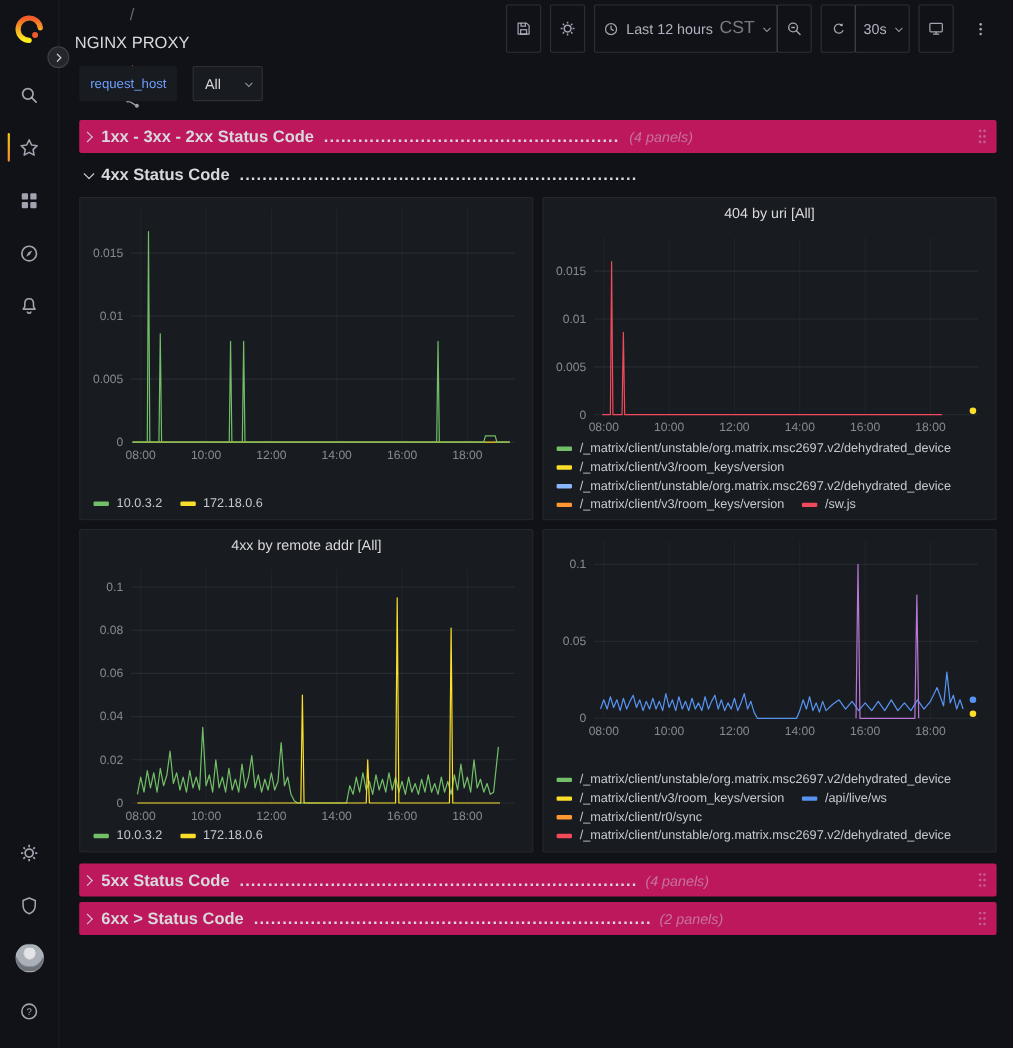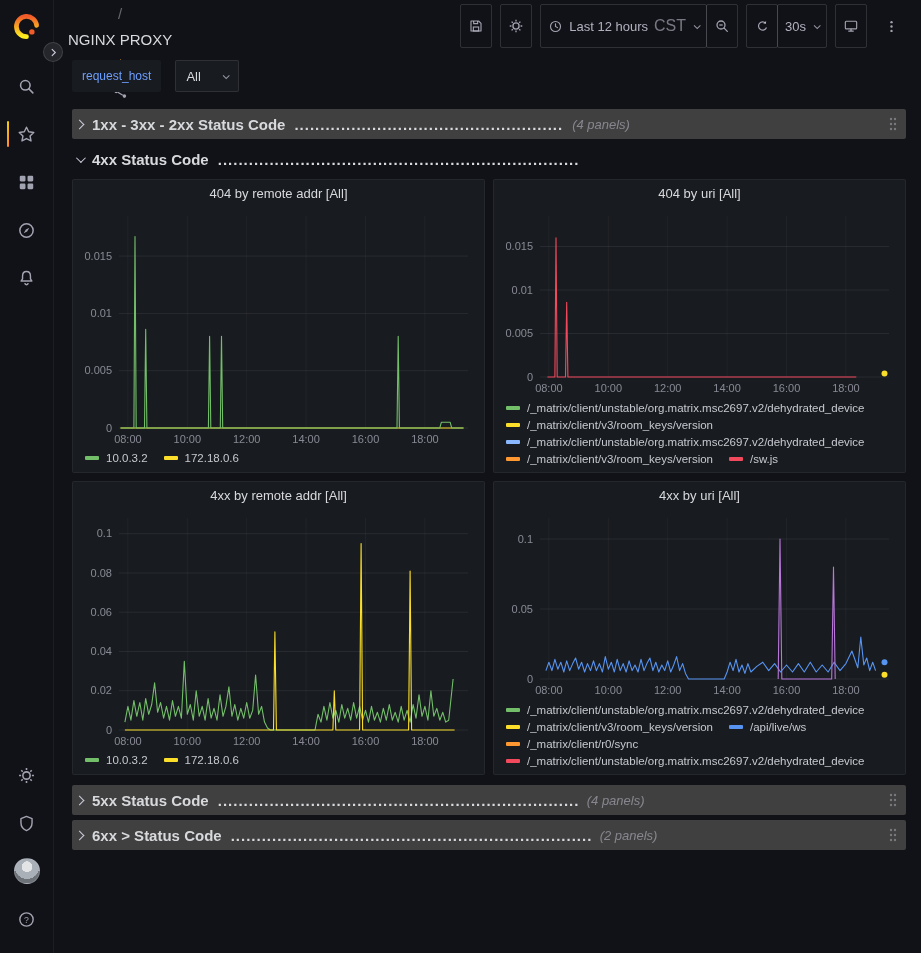--- a/index.html
+++ b/index.html
@@ -54,21 +54,21 @@
   .var-label.solo { border-radius:2px; }
   .var-value { display:flex; align-items:center; gap:20px; padding:0 10px; min-width:60px;
     background:#181b1f; border:1px solid rgba(204,204,220,0.12); border-radius:2px; font-size:13px;
     color:#d8d9dd; cursor:pointer; }
   .var-value.black { background:#000; width:285px; border:none; justify-content:flex-end; }
 
   
   .dashboard { flex:1; padding:2px 15px 8px 18px; overflow:hidden; }
   .row-header { display:flex; align-items:center; gap:9px; height:30px; margin:5px 0; cursor:pointer;
     padding:0 8px 0 4px; border-radius:2px; }
-  .row-header.collapsed { background:#404040; }
+  .row-header.collapsed { background:#be185d; }
   .row-chevron { width:7px; height:7px; border-right:1.6px solid #ccccdc; border-bottom:1.6px solid #ccccdc;
     flex:none; }
   .row-chevron.right { transform:rotate(-45deg); }
   .row-chevron.down { transform:rotate(45deg) translateY(-2px); }
   .row-title { font-size:15px; font-weight:700; color:#d8d9dd; white-space:nowrap; }
   .row-dots { font-size:15px; font-weight:700; color:#d8d9dd; letter-spacing:1px; overflow:hidden;
     white-space:nowrap; max-width:360px; }
   .row-count { font-size:13px; font-style:italic; color:rgba(204,204,220,0.5); white-space:nowrap; }
   .row-handle { margin-left:auto; color:rgba(204,204,220,0.4); cursor:grab; display:flex; }
 
@@ -323,21 +323,20 @@
       </div>
 
       <div class="row-header">
         <span class="row-chevron down"></span>
         <span class="row-title">4xx Status Code</span>
         <span class="row-dots">..............................................................................</span>
       </div>
 
       <div class="panel-grid">
   <section class="panel">
-    <header class="panel-header">404 by remote addr [All]</header>
     <div class="panel-chart"><svg width="411" height="242" font-family="inherit">
                 <line x1="46" x2="395" y1="222.0" y2="222.0" stroke="rgba(204,204,220,0.09)"></line>
                 <text x="39" y="225.5" text-anchor="end" font-size="11" fill="rgba(204,204,220,0.62)">0</text>
                 <line x1="46" x2="395" y1="164.7" y2="164.7" stroke="rgba(204,204,220,0.09)"></line>
                 <text x="39" y="168.2" text-anchor="end" font-size="11" fill="rgba(204,204,220,0.62)">0.005</text>
                 <line x1="46" x2="395" y1="107.4" y2="107.4" stroke="rgba(204,204,220,0.09)"></line>
                 <text x="39" y="110.9" text-anchor="end" font-size="11" fill="rgba(204,204,220,0.62)">0.01</text>
                 <line x1="46" x2="395" y1="50.1" y2="50.1" stroke="rgba(204,204,220,0.09)"></line>
                 <text x="39" y="53.6" text-anchor="end" font-size="11" fill="rgba(204,204,220,0.62)">0.015</text>
                 <line x1="54.9" x2="54.9" y1="10" y2="222" stroke="rgba(204,204,220,0.05)"></line>
@@ -459,21 +458,20 @@
   </span>
 
   <span class="legend-item">
     <i class="legend-swatch" style="background: rgb(250, 222, 42);"></i>
     <span class="legend-label">172.18.0.6</span>
   </span>
 </div>
   </section>
 
   <section class="panel">
-    <header class="panel-header">4xx by uri [All]</header>
     <div class="panel-chart"><svg width="411" height="191" font-family="inherit">
                 <line x1="46" x2="395" y1="171.0" y2="171.0" stroke="rgba(204,204,220,0.09)"></line>
                 <text x="39" y="174.5" text-anchor="end" font-size="11" fill="rgba(204,204,220,0.62)">0</text>
                 <line x1="46" x2="395" y1="101.0" y2="101.0" stroke="rgba(204,204,220,0.09)"></line>
                 <text x="39" y="104.5" text-anchor="end" font-size="11" fill="rgba(204,204,220,0.62)">0.05</text>
                 <line x1="46" x2="395" y1="31.0" y2="31.0" stroke="rgba(204,204,220,0.09)"></line>
                 <text x="39" y="34.5" text-anchor="end" font-size="11" fill="rgba(204,204,220,0.62)">0.1</text>
                 <line x1="54.9" x2="54.9" y1="10" y2="171" stroke="rgba(204,204,220,0.05)"></line>
                 <text x="54.9" y="186" text-anchor="middle" font-size="11" fill="rgba(204,204,220,0.62)">08:00</text>
                 <line x1="114.3" x2="114.3" y1="10" y2="171" stroke="rgba(204,204,220,0.05)"></line>

